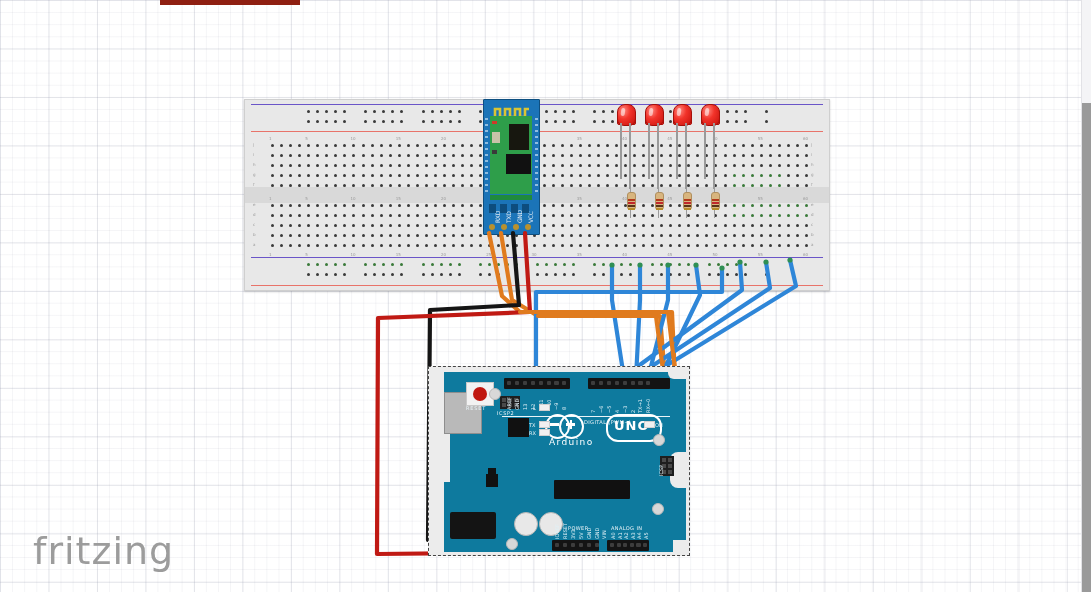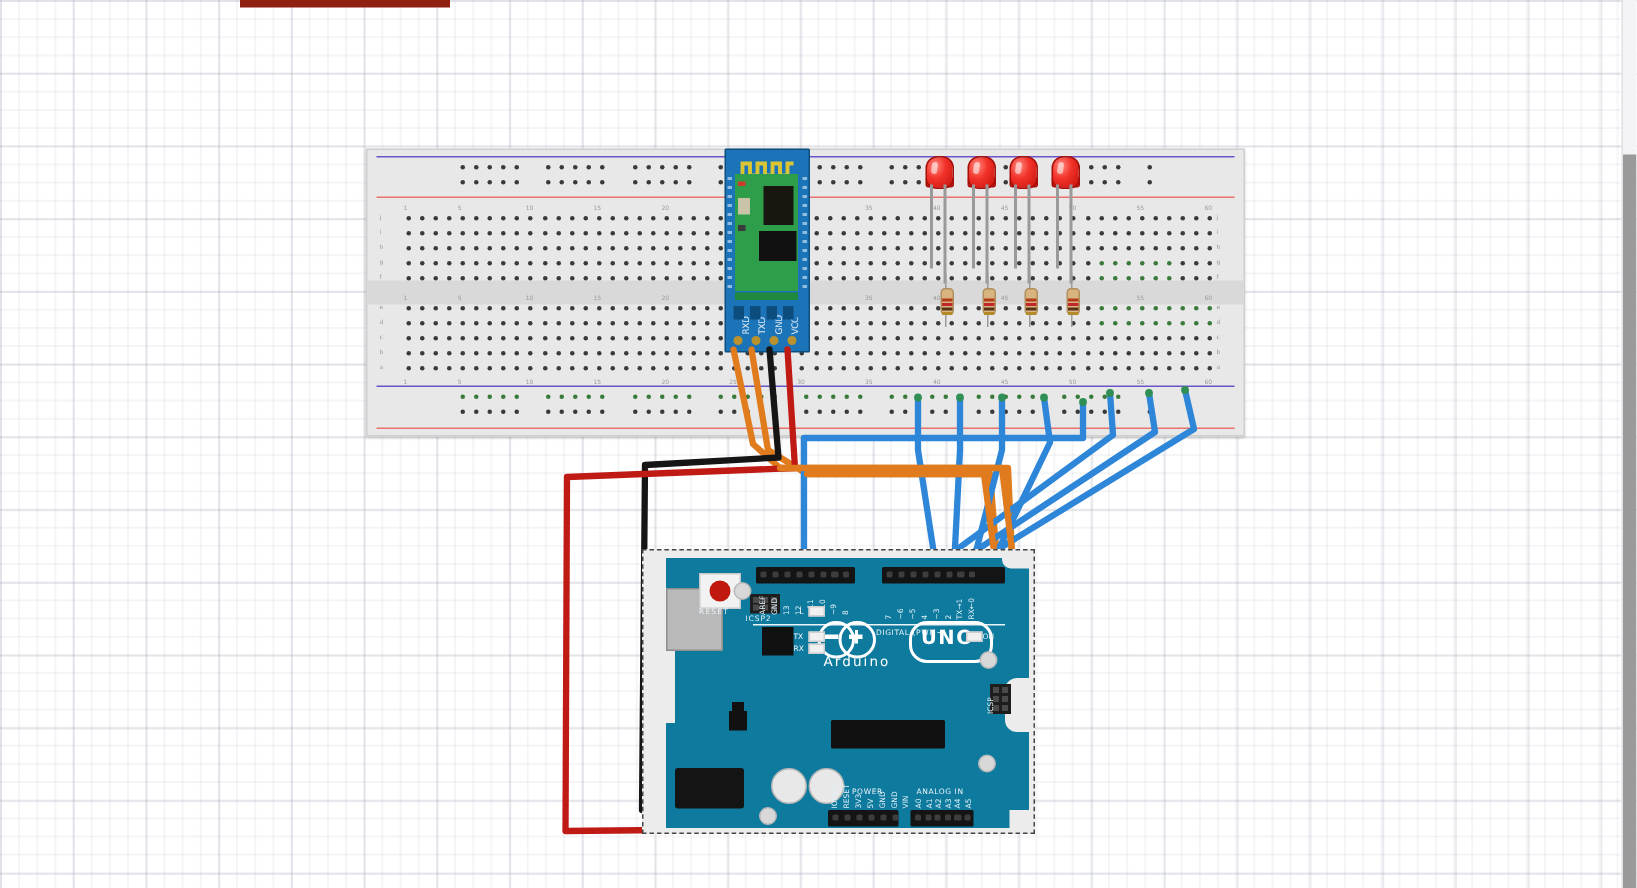--- a/index.html
+++ b/index.html
@@ -1262,18 +1262,19 @@
           <span class="vtxt" style="left: 179.2px; top: 167px;">A2</span>
           <span class="vtxt" style="left: 185.8px; top: 167px;">A3</span>
           <span class="vtxt" style="left: 192.4px; top: 167px;">A4</span>
           <span class="vtxt" style="left: 199px; top: 167px;">A5</span>
         </div>
       <span class="wtxt" style="left:167px;top:153px;font-size:5px;letter-spacing:.4px;">ANALOG IN</span>
 
     </div>
   </div>
 
+  <div class="abs" id="logo">fritzing</div>
 
   <div class="abs" id="vscroll-track">
     <div class="abs" id="vscroll-thumb"></div>
   </div>
 
 </div>
 
 </body></html>

